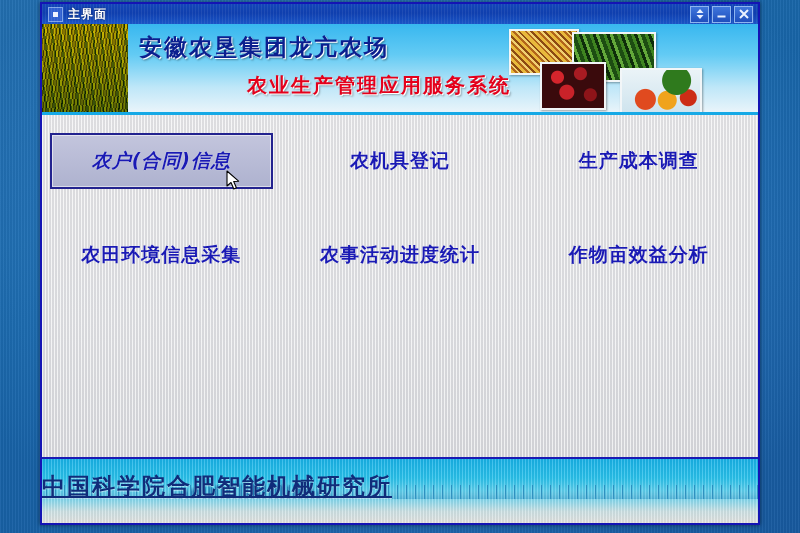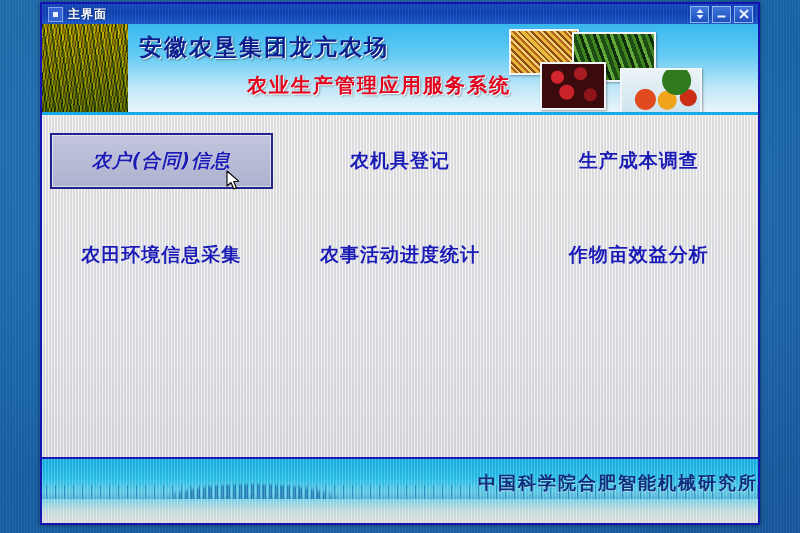--- a/index.html
+++ b/index.html
@@ -147,23 +147,24 @@
   }
   #footer .treeclump{
     position:absolute;left:95px;top:18px;width:230px;height:22px;
     background:repeating-linear-gradient(90deg,#1f7fba 0 3px,transparent 3px 6px);
     -webkit-mask-image:radial-gradient(ellipse 120px 22px at 50% 100%,#000 60%,transparent 75%);
             mask-image:radial-gradient(ellipse 120px 22px at 50% 100%,#000 60%,transparent 75%);
     opacity:.9;
   }
   #footer .scan{position:absolute;inset:0;background:repeating-linear-gradient(90deg,rgba(255,255,255,.18) 0 1px,rgba(0,0,0,.05) 1px 3px);pointer-events:none;}
   #footer-text{
-    position:absolute;left:0;right:0;top:12px;text-align:right;
-    font-size:18px;font-weight:bold;color:#102c7a;letter-spacing:2px;
+    position:absolute;left:0;right:0;top:12px;text-align:left;
+    font-size:23px;font-weight:bold;color:#102c7a;letter-spacing:2px;
     text-shadow:0 1px 0 rgba(255,255,255,.45);
+    text-decoration:underline;
   }
 
   
   #cursor{position:absolute;left:226px;top:170px;width:16px;height:22px;pointer-events:none;z-index:50;}
 </style>
 </head>
 <body>
 
 <div id="desktop"></div>
 

